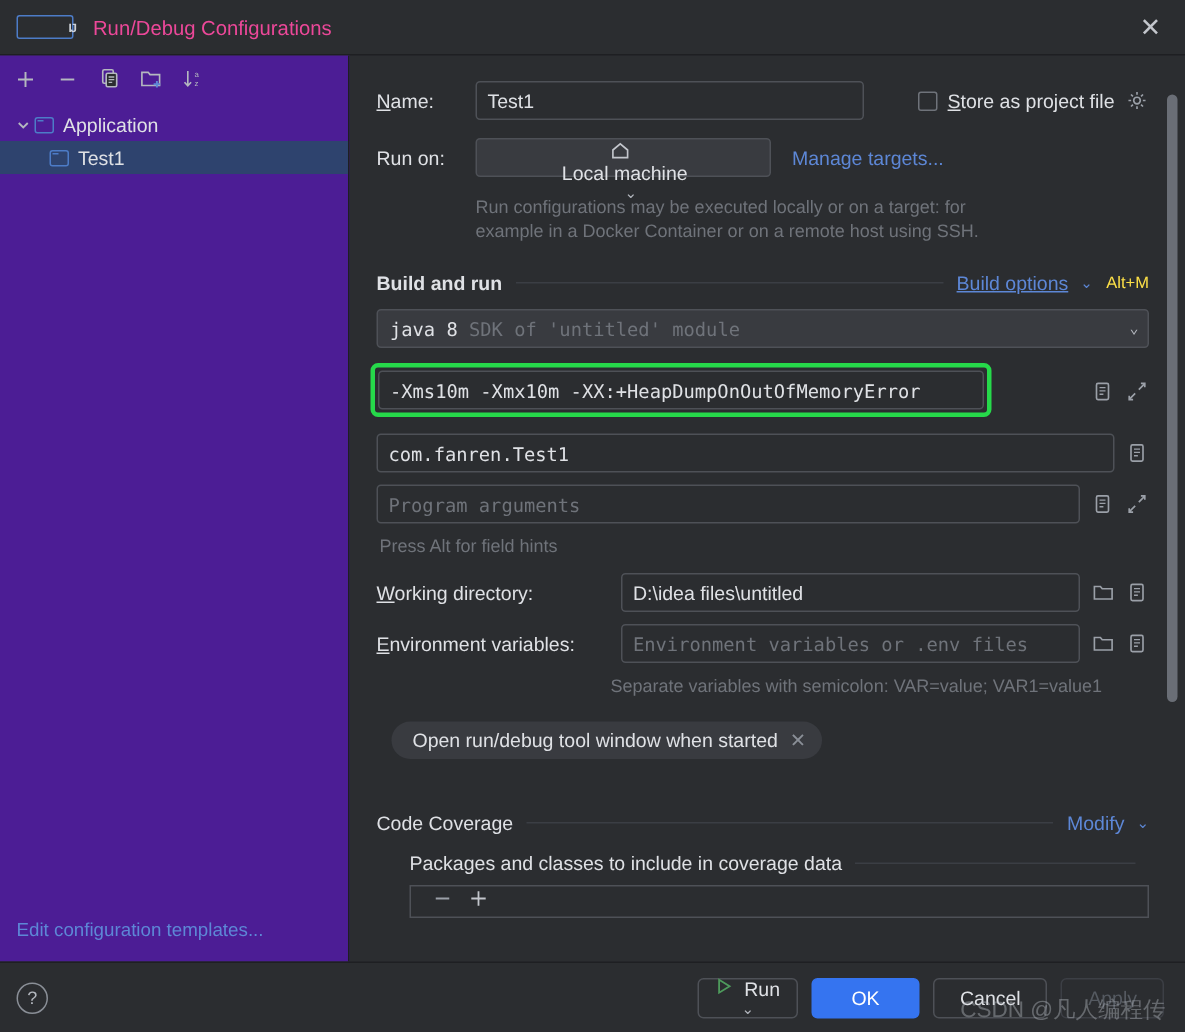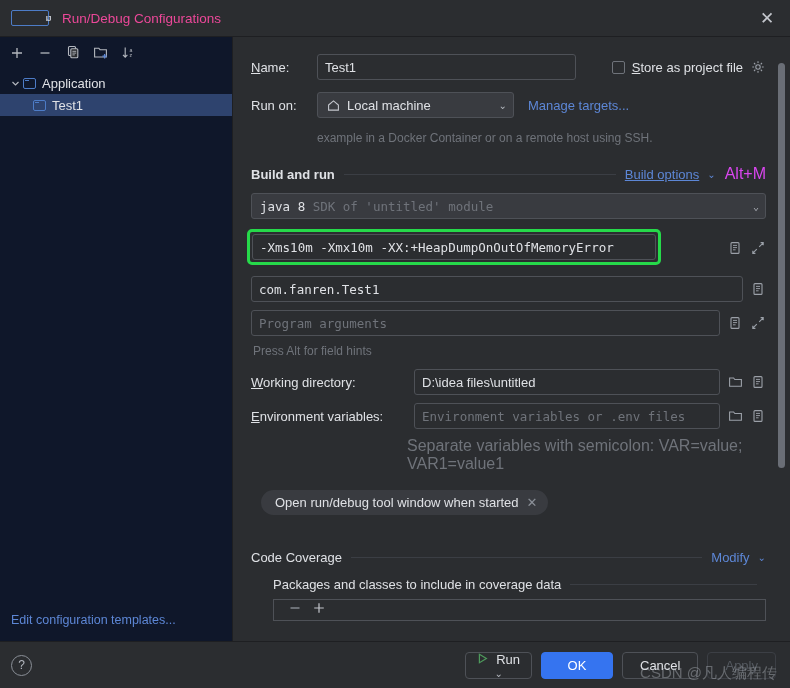--- a/index.html
+++ b/index.html
@@ -33,21 +33,21 @@
     display: flex; align-items: center; justify-content: center;
     color: #c3c6cc; font-size: 17px; cursor: pointer;
   }
 
   
   .body { flex: 1 1 auto; display: flex; min-height: 0; }
 
   
   .left {
     width: 233px; flex: 0 0 233px;
-    background: #0f172a;
+    background: #4c1d95;
     border-right: 1px solid #1e1f22;
     display: flex; flex-direction: column;
   }
   .left-toolbar {
     height: 31px; display: flex; align-items: center;
     gap: 2px; padding-left: 4px;
   }
   .tb-btn {
     width: 26px; height: 25px; display: flex;
     align-items: center; justify-content: center;
@@ -99,38 +99,38 @@
   .name-field { width: 259px; }
 
   .combo {
     background: #393b40; border: 1px solid #4e5157;
     border-radius: 3px; height: 26px; display: flex;
     align-items: center; padding: 0 6px 0 8px;
     font-size: 13px; cursor: pointer; color: #dfe1e5;
   }
   .combo .cv { flex: 1 1 auto; }
   .chev-d { color: #b4b8bf; font-size: 10px; padding-left: 8px; }
-  .run-on-combo { width: 197px; }
+  .run-on-combo { width: 197px; flex-direction: column; }
 
   .link { color: #5d87d6; cursor: pointer; font-size: 13px; }
   .link.ul { text-decoration: underline; }
 
   .hint { color: #6f737a; font-size: 12px; line-height: 16px; }
 
   .store-wrap { margin-left: auto; display: flex; align-items: center; gap: 7px; }
   .cbox {
     width: 13px; height: 13px; border: 1px solid #6f737a;
     border-radius: 2px; background: #2b2d30; cursor: pointer;
   }
 
   
   .sec { display: flex; align-items: center; margin: 19px 0 10px 0; }
   .sec-title { font-size: 13px; font-weight: bold; color: #dfe1e5; }
   .sec-line { flex: 1 1 auto; height: 1px; background: #3b3e44; margin: 0 9px; }
-  .alt { color: #d946ef; font-size: 16px; margin-left: 9px; }
+  .alt { color: #fde047; font-size: 11px; margin-left: 9px; }
 
   .fld-row { display: flex; align-items: center; margin-bottom: 8px; gap: 7px; }
   .fld-row .field, .fld-row .combo { flex: 1 1 auto; min-width: 0; }
   .ic {
     width: 16px; height: 16px; flex: 0 0 16px;
     display: flex; align-items: center; justify-content: center;
     cursor: pointer; color: #9ba0a8;
   }
   .sdk-bright { color: #dfe1e5; }
   .sdk-dim { color: #6f737a; }
@@ -139,21 +139,21 @@
   .hl-box {
     border: 3px solid #26d94a; border-radius: 5px;
     padding: 2px; margin: 2px 0 3px -4px;
     width: 414px;
   }
   .hl-box .field { border-color: #4e5157; }
 
   .press-alt { color: #6f737a; font-size: 12px; margin: 7px 0 11px 2px; }
 
   .lbl-wd { width: 156px; flex: 0 0 156px; font-size: 13px; }
-  .sep-note { color: #6f737a; font-size: 16px; margin: 5px 0 0 156px; }
+  .sep-note { color: #6f737a; font-size: 12px; margin: 5px 0 0 156px; }
 
   .chip {
     display: inline-flex; align-items: center; gap: 8px;
     background: #393b40; border-radius: 13px;
     padding: 5px 11px 5px 14px; font-size: 13px;
     color: #dfe1e5; margin: 17px 0 0 10px; cursor: pointer;
   }
   .chip .x { color: #8a8f97; font-size: 13px; }
 
   .cov-inner { margin-left: 22px; }
@@ -303,20 +303,21 @@
                   <path d="M1.6 6L6.5 1.9 11.4 6v5.1H1.6z" fill="none" stroke="#c3c6cc" stroke-width="1.1"></path>
                 </svg>
             </span>
             <span class="cv">Local machine</span>
             <span class="chev-d">⌄</span>
           </div>
           <span class="link" style="margin-left:14px;">Manage targets...</span>
         </div>
 
         <div class="hint" style="margin-left:66px;">
+          <div>Run configurations may be executed locally or on a target: for</div>
           <div>example in a Docker Container or on a remote host using SSH.</div>
         </div>
 
         <div class="sec">
           <span class="sec-title">Build and run</span>
           <span class="sec-line"></span>
           <span class="link ul">Build options</span>
           <span class="chev-d" style="color:#5d87d6;">⌄</span>
           <span class="alt">Alt+M</span>
         </div>

